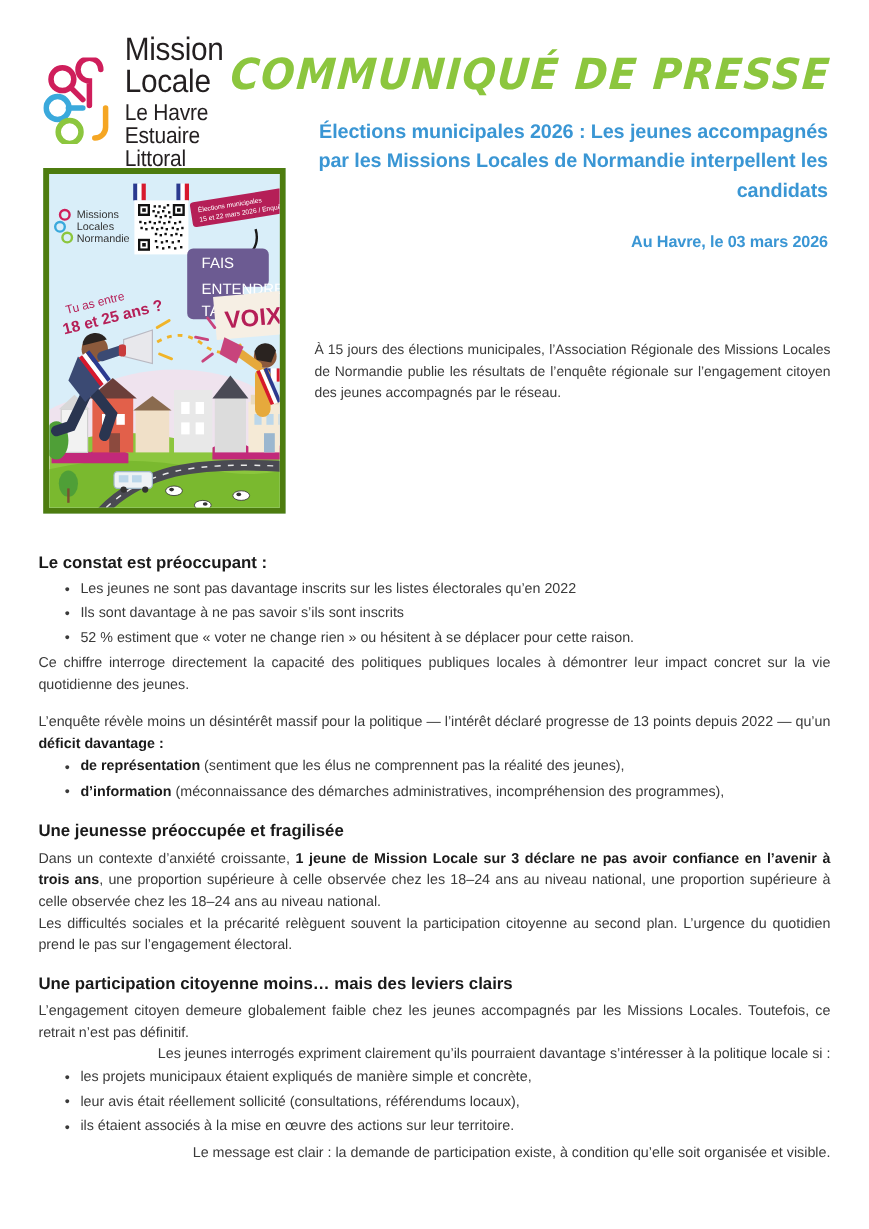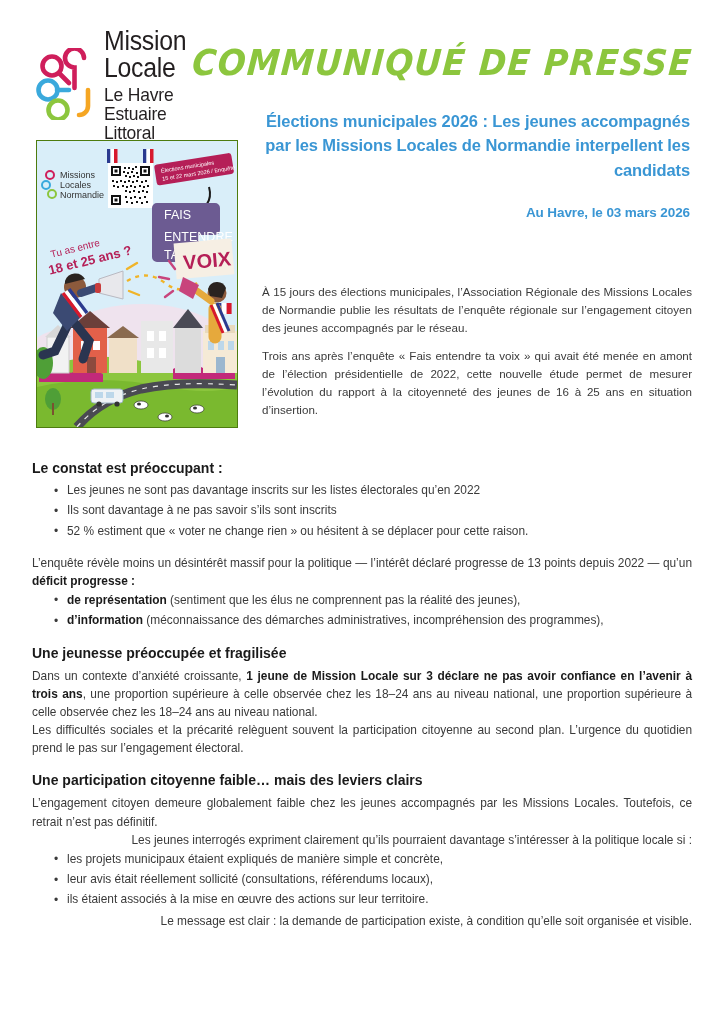--- a/index.html
+++ b/index.html
@@ -80,21 +80,21 @@
     padding-right: 8px;
     transform: skewX(-4deg) scaleY(1.08);
     transform-origin: right center;
     white-space: nowrap;
   }
 
   
   .title-wrap {
     position: absolute;
     left: 250px;
-    top: 109px;
+    top: 98px;
     width: 440px;
     text-align: right;
   }
   .doc-title {
     color: #3a96d4;
     font-size: 16.5px;
     font-weight: bold;
     line-height: 1.47;
     letter-spacing: -0.1px;
   }
@@ -108,21 +108,21 @@
 
   
   .poster {
     position: absolute;
     left: 36px;
     top: 140px;
     width: 202px;
     height: 288px;
     overflow: hidden;
     background: #d8eef8;
-    border: 1px solid #4d7c0f;
+    border: 5px solid #4d7c0f;
     box-sizing: border-box;
   }
 
   
   .intro {
     position: absolute;
     left: 262px;
     top: 283px;
     width: 430px;
     font-size: 11.6px;
@@ -423,50 +423,50 @@
           <line x1="138" y1="128" x2="132" y2="120"></line>
             <line x1="132" y1="138" x2="122" y2="136"></line>
             <line x1="136" y1="150" x2="128" y2="156"></line>
         </g>
       </g>
     </svg>
   </div>
 
   <div class="intro">
     <p>À 15 jours des élections municipales, l’Association Régionale des Missions Locales de Normandie publie les résultats de l’enquête régionale sur l’engagement citoyen des jeunes accompagnés par le réseau.</p>
-    <p>Trois ans après l’enquête « Fais entendre ta voix » qui avait été menée en amont de l’élection présidentielle de 2022, cette nouvelle étude permet de mesurer l’évolution du rapport à la citoyenneté des jeunes de 16 à 25 ans en situation d’insertion.</p>
   </div>
 
   <div class="content">
 
     <div class="sect">
       <h3>Le constat est préoccupant :</h3>
       <ul class="bul">
         <li>Les jeunes ne sont pas davantage inscrits sur les listes électorales qu’en 2022</li>
         <li>Ils sont davantage à ne pas savoir s’ils sont inscrits</li>
         <li>52 % estiment que « voter ne change rien » ou hésitent à se déplacer pour cette raison.</li>
       </ul>
+      <p>Ce chiffre interroge directement la capacité des politiques publiques locales à démontrer leur impact concret sur la vie quotidienne des jeunes.</p>
     </div>
 
     <div class="sect">
-      <p><span>L’enquête révèle moins un désintérêt massif pour la politique — l’intérêt déclaré progresse de 13 points depuis 2022 — qu’un </span><b>déficit progresse :</b></p>
+      <p><span>L’enquête révèle moins un désintérêt massif pour la politique — l’intérêt déclaré progresse de 13 points depuis 2022 — qu’un </span><b>déficit davantage :</b></p>
       <ul class="bul">
         <li><b>de représentation</b><span> (sentiment que les élus ne comprennent pas la réalité des jeunes),</span></li>
         <li><b>d’information</b><span> (méconnaissance des démarches administratives, incompréhension des programmes),</span></li>
       </ul>
     </div>
 
     <div class="sect">
       <h3>Une jeunesse préoccupée et fragilisée</h3>
       <p><span>Dans un contexte d’anxiété croissante, </span><b>1 jeune de Mission Locale sur 3 déclare ne pas avoir confiance en l’avenir à trois ans</b><span>, une proportion supérieure à celle observée chez les 18–24 ans au niveau national, une proportion supérieure à celle observée chez les 18–24 ans au niveau national.</span></p>
       <p>Les difficultés sociales et la précarité relèguent souvent la participation citoyenne au second plan. L’urgence du quotidien prend le pas sur l’engagement électoral.</p>
     </div>
 
     <div class="sect">
-      <h3>Une participation citoyenne faible… mais des leviers clairs</h3>
+      <h3>Une participation citoyenne moins… mais des leviers clairs</h3>
       <p>L’engagement citoyen demeure globalement faible chez les jeunes accompagnés par les Missions Locales. Toutefois, ce retrait n’est pas définitif.</p>
       <p class="nojust">Les jeunes interrogés expriment clairement qu’ils pourraient davantage s’intéresser à la politique locale si :</p>
       <ul class="bul">
         <li>les projets municipaux étaient expliqués de manière simple et concrète,</li>
         <li>leur avis était réellement sollicité (consultations, référendums locaux),</li>
         <li>ils étaient associés à la mise en œuvre des actions sur leur territoire.</li>
       </ul>
       <p class="nojust">Le message est clair : la demande de participation existe, à condition qu’elle soit organisée et visible.</p>
     </div>
 

